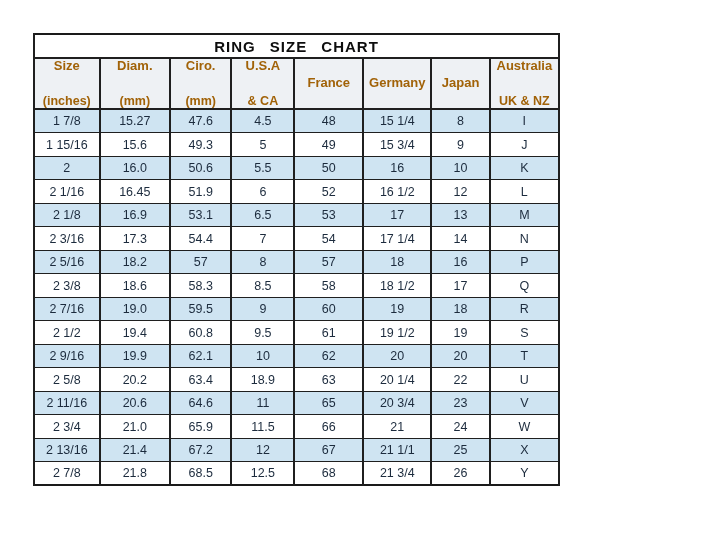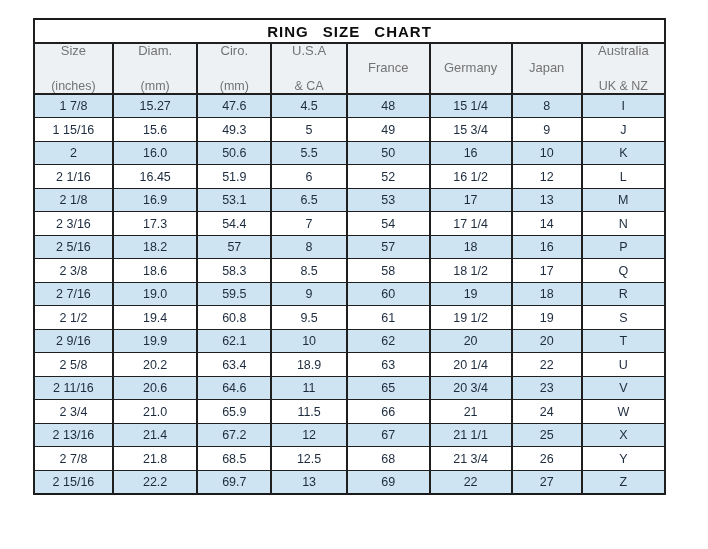--- a/index.html
+++ b/index.html
@@ -10,22 +10,22 @@
     font-family: "Liberation Sans", "DejaVu Sans", sans-serif;
   }
   body {
     width: 708px;
     height: 549px;
     overflow: hidden;
   }
   .chart-wrap {
     position: absolute;
     left: 33px;
-    top: 18px;
-    width: 633px;
+    top: 33px;
+    width: 527px;
   }
   table.ring-chart {
     width: 100%;
     border-collapse: collapse;
     table-layout: fixed;
     border: 2px solid #1a1a1a;
   }
   col.c-size    { width: 12.5%; }
   col.c-diam    { width: 13.4%; }
   col.c-ciro    { width: 11.7%; }
@@ -49,24 +49,24 @@
     font-size: 15px;
     font-weight: 700;
     letter-spacing: 1px;
     word-spacing: 9px;
     color: #0d0d0d;
     border-bottom-width: 2px;
   }
   tr.header-row th {
     height: 41px;
     background: #eef1f4;
-    font-weight: 400;
+    font-weight: 700;
     font-size: 13px;
     line-height: 1.15;
-    color: #737373;
+    color: #a16207;
     border-bottom-width: 2px;
   }
   tr.header-row th .h2 {
     display: block;
     font-size: 12.5px;
     margin-top: 20px;
   }
   tbody td {
     height: 23.5px;
     font-size: 12.5px;
@@ -282,25 +282,15 @@
         <tr>
           <td>2 7/8</td>
           <td>21.8</td>
           <td>68.5</td>
           <td>12.5</td>
           <td>68</td>
           <td>21 3/4</td>
           <td>26</td>
           <td>Y</td>
         </tr>
-        <tr>
-          <td>2 15/16</td>
-          <td>22.2</td>
-          <td>69.7</td>
-          <td>13</td>
-          <td>69</td>
-          <td>22</td>
-          <td>27</td>
-          <td>Z</td>
-        </tr>
       </tbody>
   </table>
 </div>
 
 </body></html>

